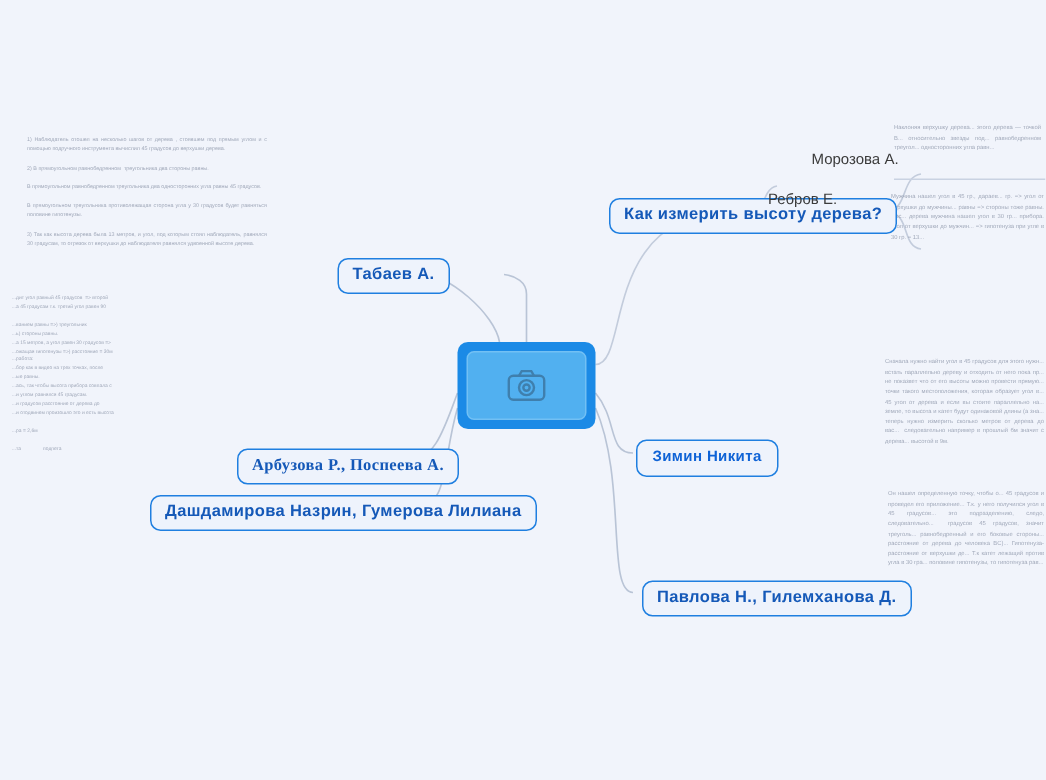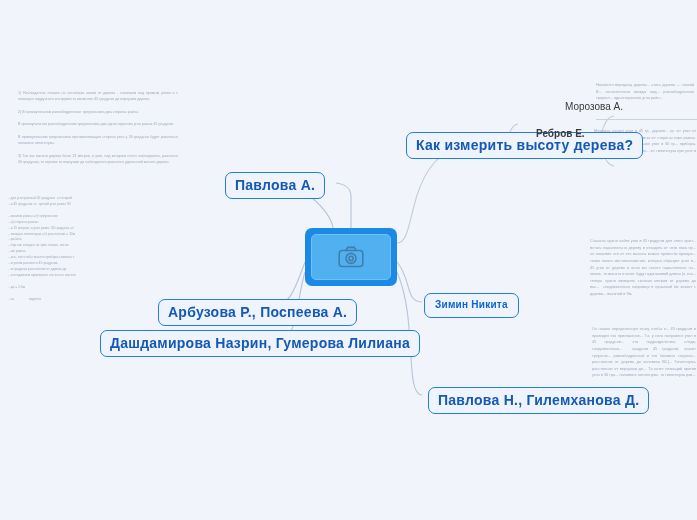--- a/index.html
+++ b/index.html
@@ -34,40 +34,39 @@
   .center-inner svg{display:block;}
 
   
   .node{
     position:absolute;
     background:#eef3fc;
     border:1.6px solid #1f7fe0;
     border-radius:7px;
     color:#1559b8;
     font-weight:bold;
-    font-size:14px;
+    font-size:11px;
     letter-spacing:.25px;
     white-space:nowrap;
     padding:5px 9px 6px 9px;
     box-sizing:border-box;
     line-height:1;
   }
   .node.big{
     font-size:10px;
     color:#0f63d6;
     padding:6px 10px 7px 10px;
   }
 
   
   .plain-label{
     position:absolute;
     color:#6d6d6d;
     font-size:9.5px;
     white-space:nowrap;
-    margin-left:24px;
   }
   .plain-label.dark{
     color:#3b3b3b;
     font-size:10px;
   }
 
   
   .para{
     position:absolute;
     color:#9aa2b4;
@@ -164,27 +163,27 @@
           <path d="M8 4.5 L9.8 1.4 L16.2 1.4 L18 4.5"></path>
           <circle cx="13" cy="12.4" r="5"></circle>
           <circle cx="13" cy="12.4" r="2.1"></circle>
         </svg>
       </span>
     </div>
   </div>
 
   <div class="node" style="left:406px;top:132px;">Как измерить высоту дерева?</div>
 
-  <div class="node" style="left:225px;top:172px;">Павлова А.</div>
+  <div class="node" style="left:225px;top:172px;">Табаев А.</div>
 
-  <div class="node" style="left:158px;top:299px;">Арбузова Р., Поспеева А.</div>
+  <div class="node" style="left:158px;top:299px;font-family:Liberation Serif, serif;">Арбузова Р., Поспеева А.</div>
 
   <div class="node" style="left:100px;top:330px;">Дашдамирова Назрин, Гумерова Лилиана</div>
 
   <div class="node big" style="left:424px;top:293px;text-align:center;">Зимин Никита</div>
 
   <div class="node" style="left:428px;top:387px;">Павлова Н., Гилемханова Д.</div>
 
   <div class="plain-label dark" style="left:541px;top:101px;">Морозова А.</div>
 
-  <div class="plain-label dark" style="left:512px;top:128px;font-weight:bold;">Ребров Е.</div>
+  <div class="plain-label dark" style="left:512px;top:128px;font-weight:normal;">Ребров Е.</div>
 
 </div>
 
 </body></html>

